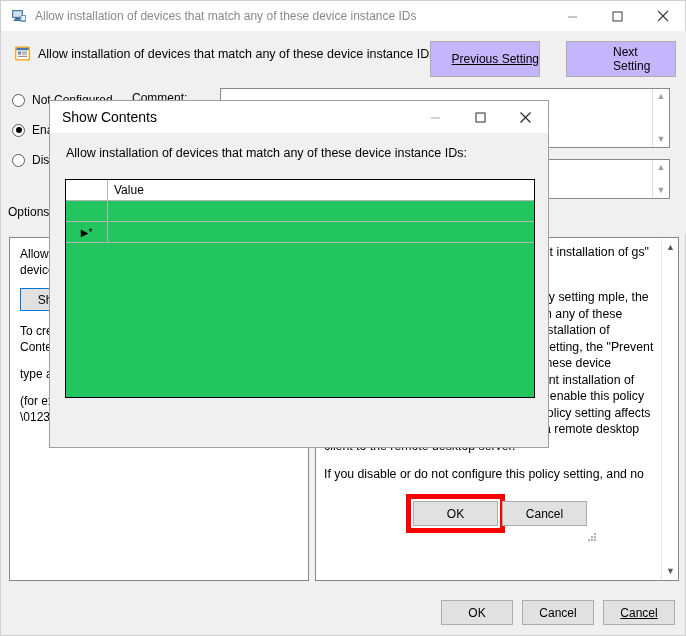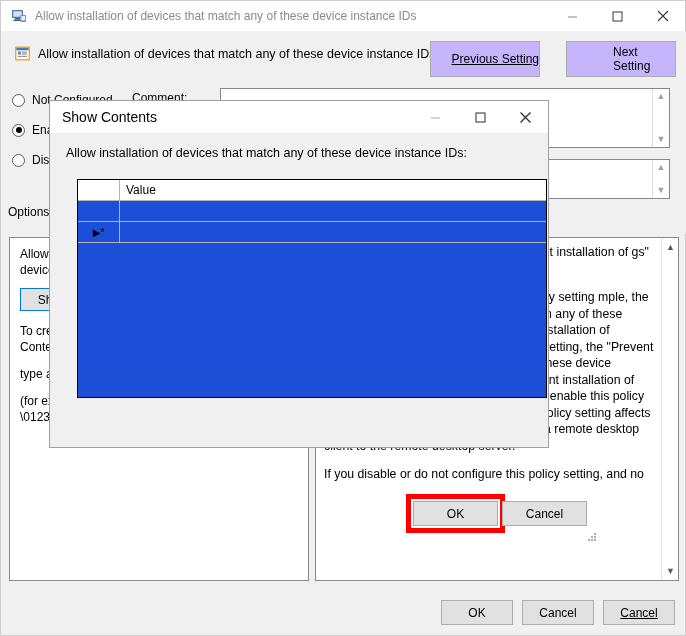--- a/index.html
+++ b/index.html
@@ -135,21 +135,21 @@
   #sc-titlebar{
     position:absolute;left:0;top:0;width:100%;height:32px;background:#fff;
     display:flex;align-items:center;box-sizing:border-box;
   }
   #sc-title-text{margin-left:12px;font-size:14px;color:#000;}
   #sc-body-label{
     position:absolute;left:16px;top:45px;font-size:12.5px;color:#000;white-space:nowrap;
   }
   #sc-grid{
     position:absolute;left:15px;top:78px;width:470px;height:219px;
-    background:#1d4ed8;border:1px solid #000;box-sizing:border-box;overflow:hidden;margin-left:12px;
+    background:#22c55e;border:1px solid #000;box-sizing:border-box;overflow:hidden;
   }
   .grid-row{display:flex;height:21px;box-sizing:border-box;}
   .grid-hdr{border-bottom:1px solid #b5b5b5;background:#fff;}
   .cell-sel{
     width:42px;border-right:1px solid #b5b5b5;box-sizing:border-box;
     display:flex;align-items:center;justify-content:center;
     font-size:10px;color:#000;flex:none;
   }
   .cell-val{
     flex:1;display:flex;align-items:center;padding-left:6px;

